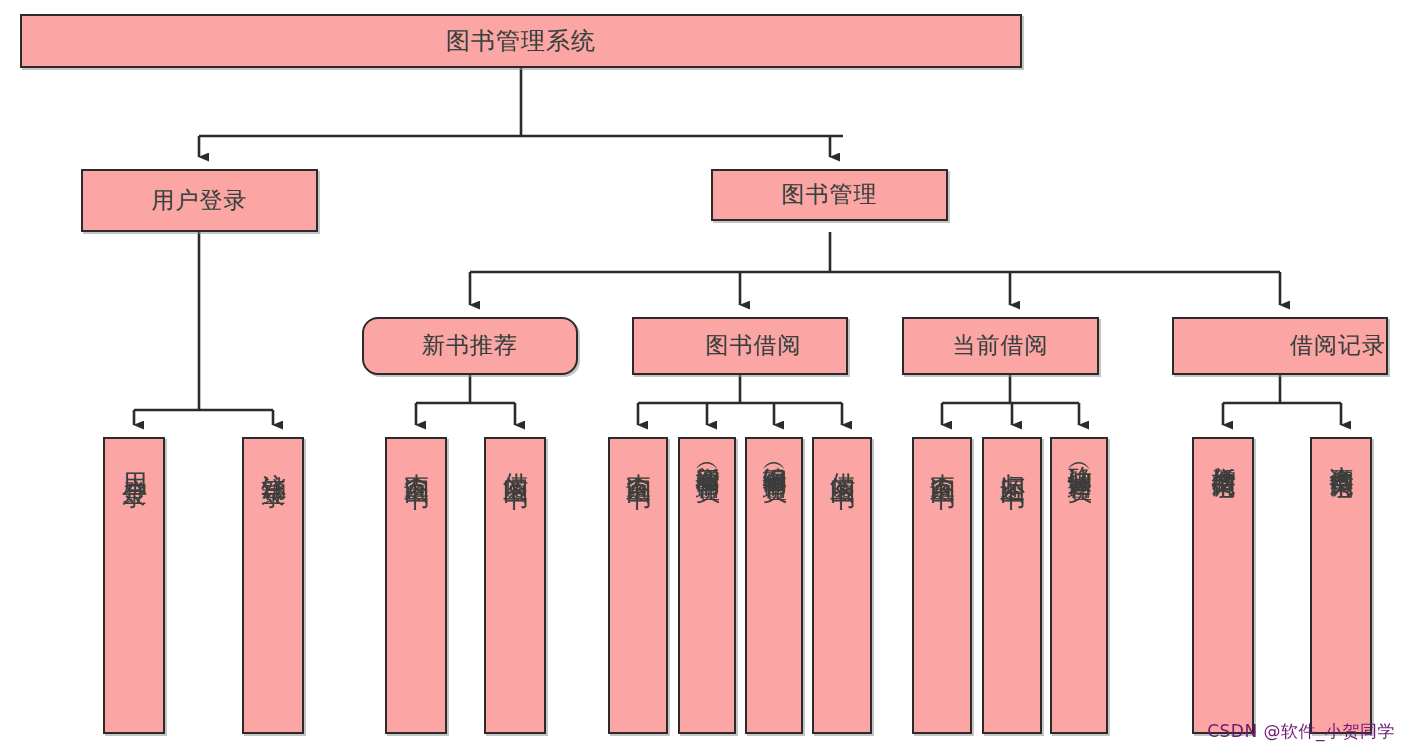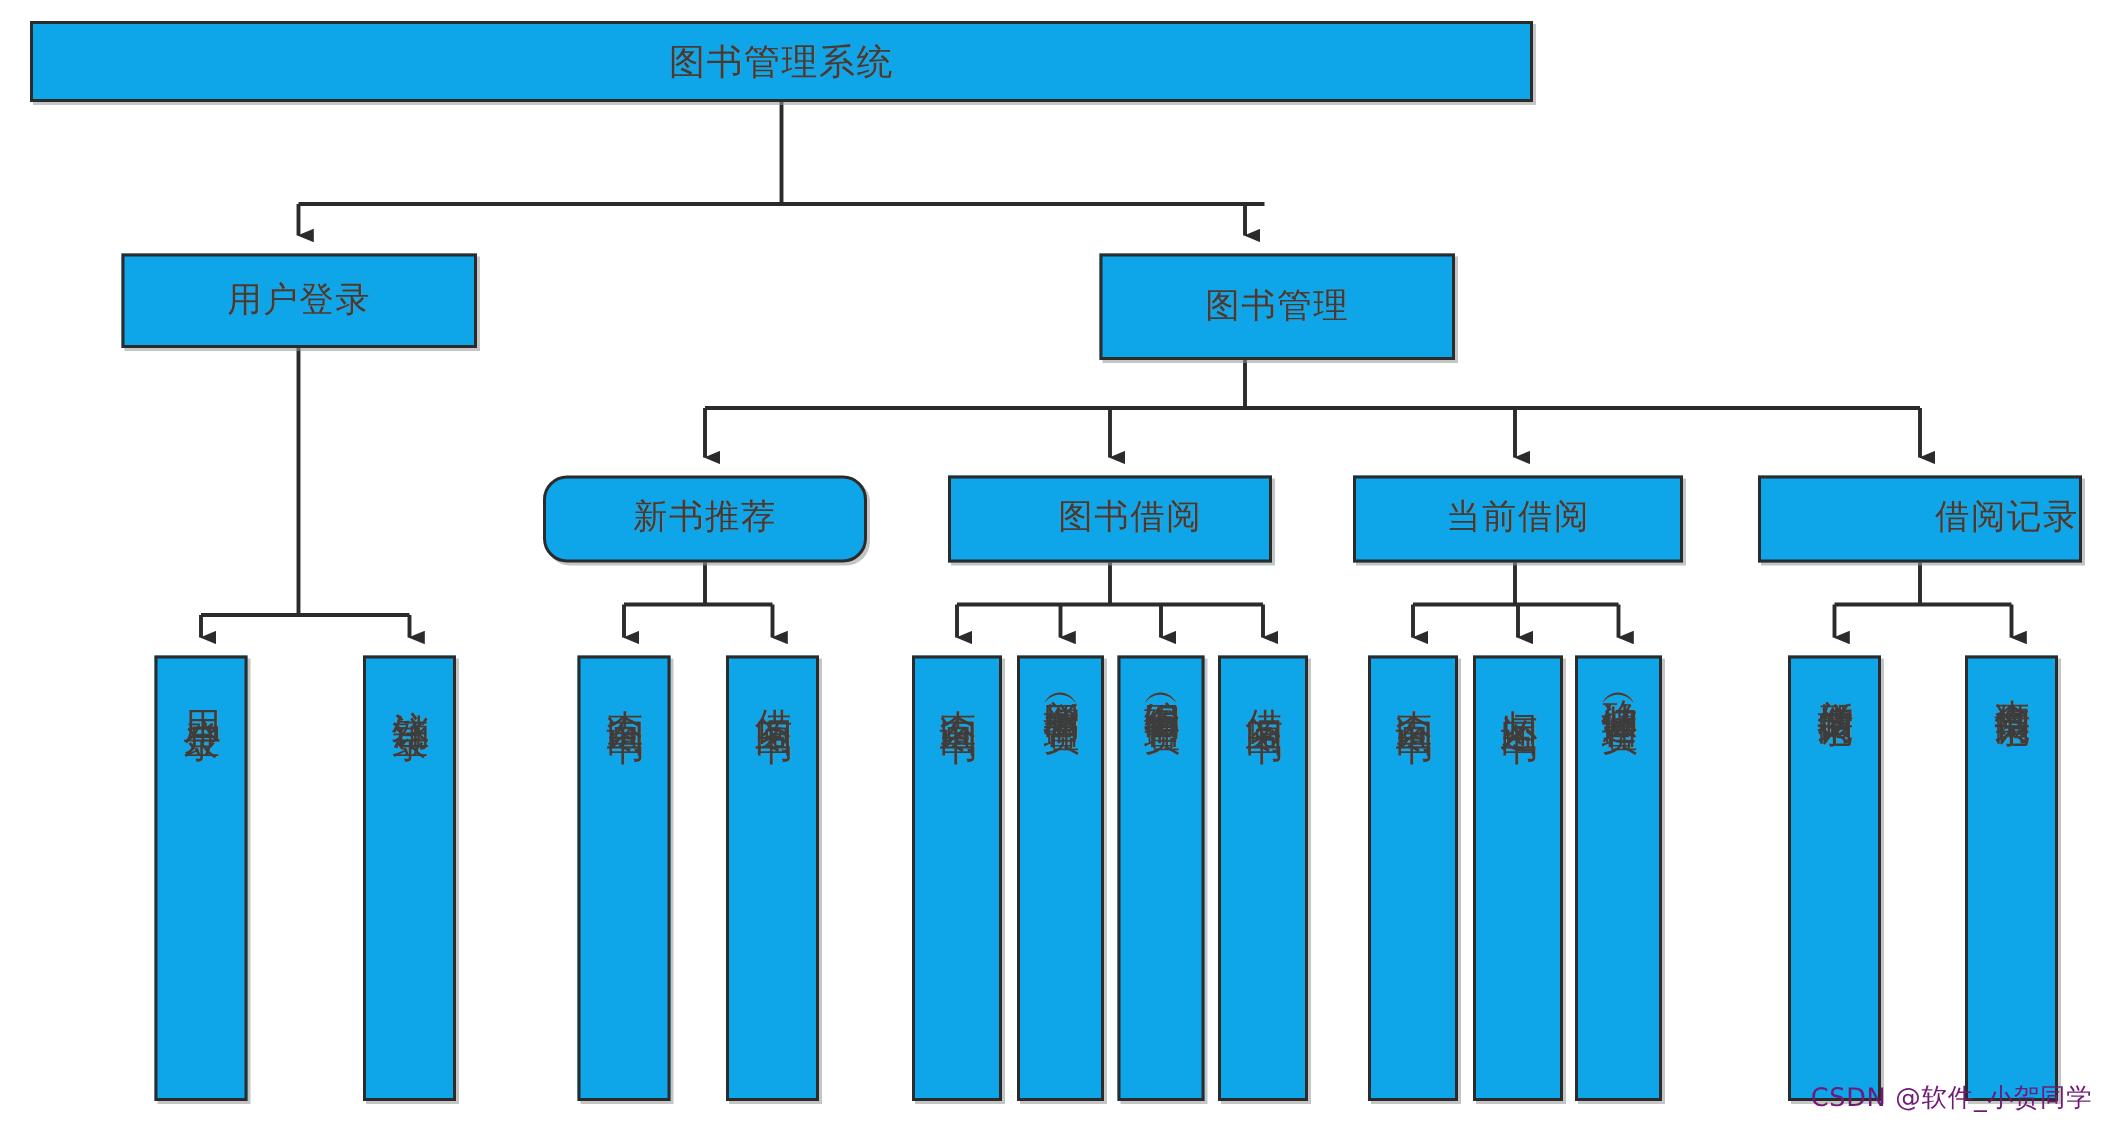--- a/index.html
+++ b/index.html
@@ -24,21 +24,21 @@
     left: 0;
     top: 0;
     width: 1405px;
     height: 747px;
     pointer-events: none;
   }
   
   .node {
     position: absolute;
     box-sizing: border-box;
-    background: #0ea5e9;
+    background: #fca5a5;
     border: 2.5px solid #2b2b2b;
     box-shadow: 2px 2px 0 0 rgba(150,150,150,0.55);
     display: flex;
     align-items: center;
     justify-content: center;
   }
   .node .label {
     color: #3d3d3d;
     letter-spacing: 1px;
     white-space: nowrap;
@@ -140,31 +140,31 @@
     </g>
   </svg>
 
   <div class="node horiz root" style="left:20px; top:14px; width:1002px; height:54px;">
     <span class="label">图书管理系统</span>
   </div>
 
   <div class="node horiz" style="left:81px; top:169px; width:237px; height:63px;">
     <span class="label">用户登录</span>
   </div>
-  <div class="node horiz" style="left:711px; top:169px; width:237px; height:71px;margin-left:22px;">
+  <div class="node horiz" style="left:711px; top:169px; width:237px; height:52px;">
     <span class="label">图书管理</span>
   </div>
 
   <div class="node horiz" style="left:362px; top:317px; width:216px; height:58px;border-radius:16px;">
     <span class="label">新书推荐</span>
   </div>
   <div class="node horiz" style="left:632px; top:317px; width:216px; height:58px;padding-left:27px;">
     <span class="label">图书借阅</span>
   </div>
-  <div class="node horiz" style="left:902px; top:317px; width:220px; height:58px;">
+  <div class="node horiz" style="left:902px; top:317px; width:197px; height:58px;">
     <span class="label">当前借阅</span>
   </div>
   <div class="node horiz" style="left:1172px; top:317px; width:216px; height:58px;justify-content:flex-end;">
     <span class="label">借阅记录</span>
   </div>
 
   <div class="node leaf" style="left:103px; top:437px; width:62px; height:297px;">
     <span class="label">用户登录</span>
   </div>
   <div class="node leaf" style="left:242px; top:437px; width:62px; height:297px;">

